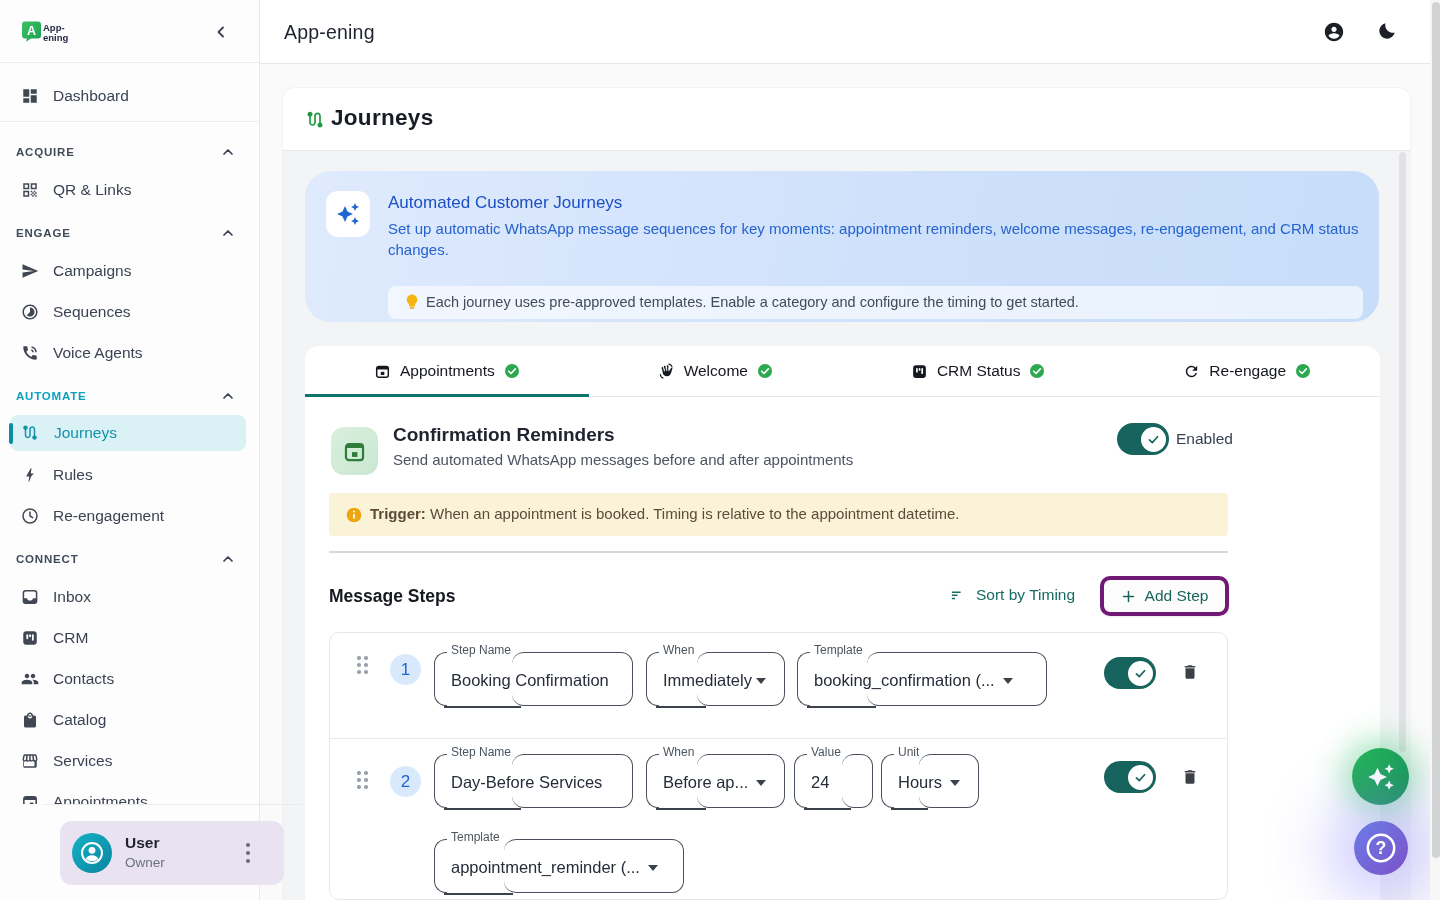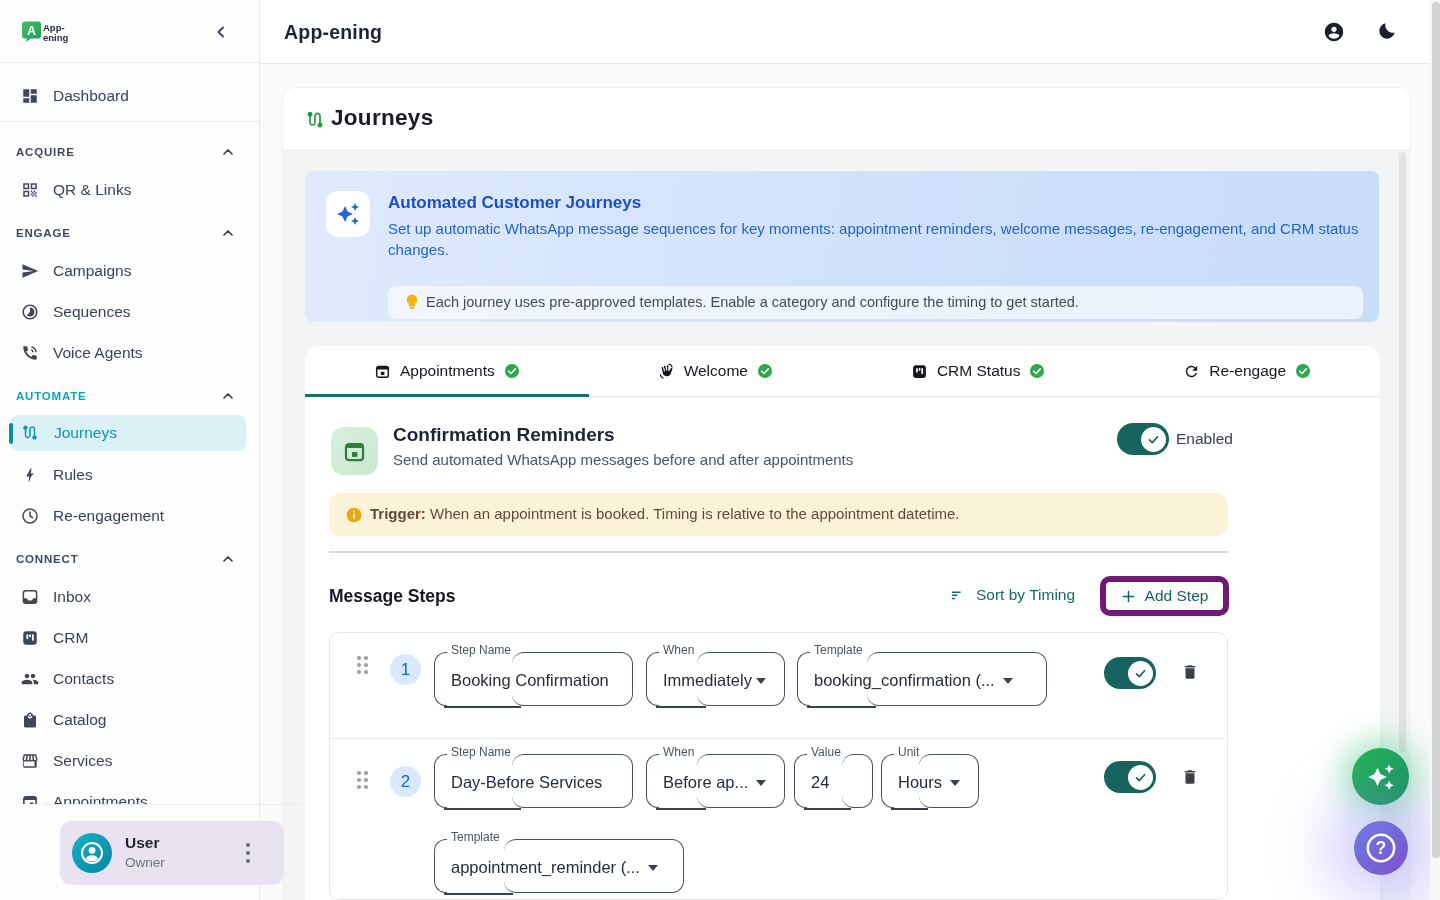--- a/index.html
+++ b/index.html
@@ -26,21 +26,21 @@
 
 
 #topbar { position:absolute; left:260px; top:0; width:1180px; height:64px; background:#ffffff; border-bottom:1px solid #e7e8ea; }
 #topbar h1 { position:absolute; left:24px; top:21px; font-size:19.5px; letter-spacing:.2px; color:#1f2430; }
 
 
 #maincard { position:absolute; left:283px; top:88px; width:1127px; height:812px; background:#f3f4f6; border-radius:12px 12px 0 0; box-shadow:0 0 0 1px rgba(0,0,0,0.03); }
 #cardhead { position:absolute; left:0; top:0; width:1127px; height:63px; background:#ffffff; border-radius:12px 12px 0 0; border-bottom:1px solid #e7e8ea; }
 
 
-#banner { position:absolute; left:22px; top:83px; width:1074px; height:151px; border-radius:8px; background:linear-gradient(100deg,#dfeafd 0%,#cfe1fb 55%,#c7ddf9 100%); }
+#banner { position:absolute; left:22px; top:83px; width:1074px; height:151px; border-radius:26px; background:linear-gradient(100deg,#dfeafd 0%,#cfe1fb 55%,#c7ddf9 100%); }
 #spark-box { position:absolute; left:21px; top:20px; width:44px; height:46px; background:#ffffff; border-radius:12px; }
 #banner h3 { position:absolute; left:83px; top:22px; font-size:17px; color:#1c4fc4; }
 #banner p { position:absolute; left:83px; top:48px; width:1250px; font-size:15px; line-height:20.5px; color:#2563cf; }
 #tipbox { position:absolute; left:83px; top:115px; width:975px; height:33px; background:rgba(255,255,255,0.62); border-radius:8px; }
 #tipbox span { position:absolute; left:38px; top:8px; font-size:14.5px; color:#414b59; }
 
 
 #tabscard { position:absolute; left:22px; top:258px; width:1075px; height:554px; background:#ffffff; border-radius:14px 14px 0 0; }
 #tabrow { position:absolute; left:0; top:0; width:1075px; height:51px; display:flex; border-bottom:1px solid #e7e8ea; }
 .tab { flex:1 1 auto; display:flex; align-items:center; justify-content:center; gap:9px; font-size:15.5px; font-weight:500; color:#15181e; position:relative; }
@@ -50,28 +50,28 @@
 
 #apptico { position:absolute; left:26px; top:81px; width:47px; height:48px; border-radius:13px; background:linear-gradient(135deg,#d9efdd,#c9e7d0); }
 #appt-title { position:absolute; left:88px; top:78px; font-size:19px; font-weight:bold; color:#1f2430; }
 #appt-sub { position:absolute; left:88px; top:105px; font-size:15px; color:#4b5563; }
 .toggle { position:relative; width:52px; height:32px; background:#17645e; border-radius:16px; }
 .toggle .knob { position:absolute; right:3.5px; top:3.5px; width:25px; height:25px; background:#ffffff; border-radius:50%; display:flex; align-items:center; justify-content:center; }
 #hdr-toggle { position:absolute; left:812px; top:77px; display:flex; align-items:center; gap:7px; }
 #hdr-toggle .tlabel { font-size:15.5px; color:#374151; }
 
 
-#trigger { position:absolute; left:24px; top:147px; width:899px; height:43px; background:#fbf3d8; border-radius:12px; }
+#trigger { position:absolute; left:24px; top:147px; width:899px; height:43px; background:#fbf3d8; border-radius:4px; }
 #trigger .ttext { position:absolute; left:41px; top:12px; font-size:15px; color:#5d4a3b; }
 #mdivider { position:absolute; left:24px; top:205px; width:899px; height:2px; background:#d7d9dc; }
 
 
 #msteps-h { position:absolute; left:24px; top:240px; font-size:17.5px; font-weight:bold; color:#15181f; }
 #sortbtn { position:absolute; left:644px; top:240px; display:flex; gap:10px; align-items:center; color:#176b63; font-size:15.5px; font-weight:500; }
-#addbtn { position:absolute; left:795px; top:230px; width:129px; height:40px; background:#fcfcfc; border:6px solid #701a75; border-radius:10px; box-shadow:0 1px 2px rgba(0,0,0,0.07); display:flex; align-items:center; justify-content:center; gap:9px; color:#1a635c; font-weight:500; font-size:15.5px; }
+#addbtn { position:absolute; left:795px; top:230px; width:129px; height:40px; background:#fcfcfc; border:4px solid #701a75; border-radius:10px; box-shadow:0 1px 2px rgba(0,0,0,0.07); display:flex; align-items:center; justify-content:center; gap:9px; color:#1a635c; font-weight:500; font-size:15.5px; }
 
 
 #steps { position:absolute; left:24px; top:286px; width:899px; height:268px; background:#ffffff; border:1.5px solid #e5e7ea; border-radius:10px; }
 #rowdiv { position:absolute; left:0; top:105px; width:896px; height:1px; background:#e7e8ea; }
 .handle { position:absolute; width:14px; height:20px; }
 .handle i { position:absolute; width:3.6px; height:3.6px; border-radius:50%; background:#9aa1ab; }
 .numc { position:absolute; width:31px; height:31px; border-radius:50%; background:#d9e9fc; color:#2065d1; font-size:17px; font-weight:500; display:flex; align-items:center; justify-content:center; }
 
 
 .mf { position:absolute; height:54px; }
@@ -83,21 +83,21 @@
 .darr { width:0; height:0; border-left:5px solid transparent; border-right:5px solid transparent; border-top:6.2px solid #3c424b; margin-top:2px; }
 
 
 #fab-green { position:absolute; left:1352px; top:748px; width:57px; height:57px; border-radius:50%; background:linear-gradient(135deg,#25b758,#128f57); box-shadow:0 0 30px 10px rgba(70,205,120,0.45); display:flex; align-items:center; justify-content:center; }
 #fab-purple { position:absolute; left:1354px; top:821px; width:54px; height:54px; border-radius:50%; background:linear-gradient(135deg,#6b7ce7,#7c52c8); box-shadow:0 0 60px 26px rgba(150,142,255,0.45); display:flex; align-items:center; justify-content:center; }
 
 
 #cardsb { position:absolute; left:1116px; top:64px; width:7px; height:600px; background:#e2e2e4; border-radius:4px; }
 #pagesb-track { position:absolute; left:1430px; top:0; width:10px; height:900px; background:#f7f7f8; }
 #pagesb { position:absolute; left:1432px; top:2px; width:8px; height:856px; background:#d2d3d5; border-radius:4px; }
-h1,h2,h3 { font-weight:bold; }
+h1,h2,h3 { font-weight:normal; }
 </style>
 </head>
 <body>
 <div id="stage">
   <div id="topbar">
       <h1>App-ening</h1>
     <svg class="abs" style="left:1063px;top:21px" width="22" height="22" viewBox="0 0 24 24">
         <path fill="#1e2028" d="M12 2C6.48 2 2 6.48 2 12s4.48 10 10 10 10-4.48 10-10S17.52 2 12 2zm0 4.2c1.6 0 2.9 1.3 2.9 2.9S13.6 12 12 12s-2.9-1.3-2.9-2.9S10.4 6.2 12 6.2zm0 13.1c-2.4 0-4.55-1.15-5.9-2.95.05-1.95 3.95-3.05 5.9-3.05s5.85 1.1 5.9 3.05C16.55 18.15 14.4 19.3 12 19.3z"></path>
       </svg>
     <svg class="abs" style="left:1116px;top:21px" width="21" height="21" viewBox="0 0 24 24">

